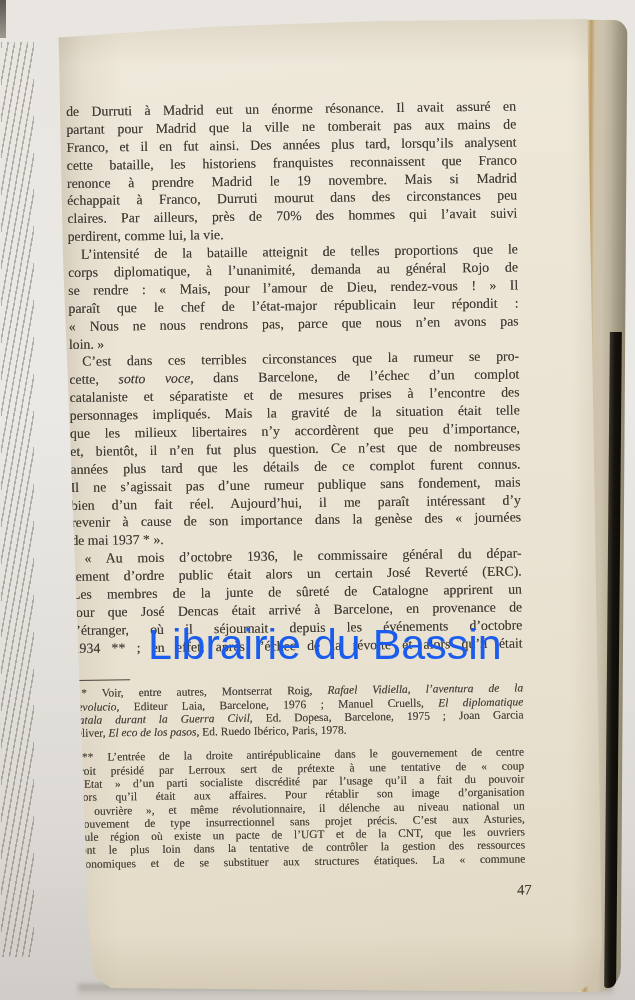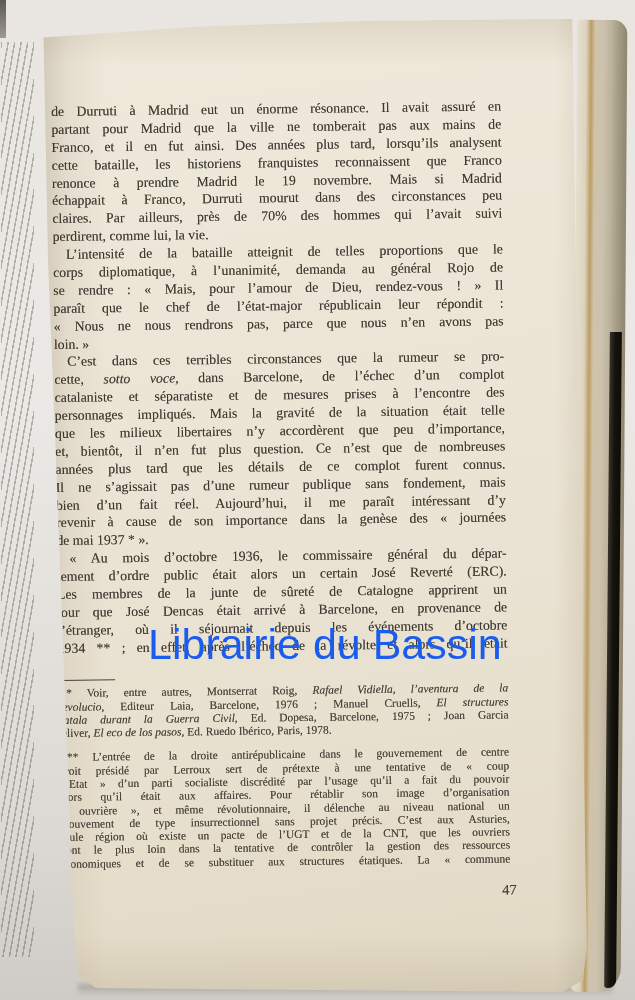--- a/index.html
+++ b/index.html
@@ -33,21 +33,21 @@
     background: linear-gradient(90deg, #3a352c, #16130e 45%, #0e0c08);
     transform: rotate(0.5deg); border-radius: 0 0 8px 3px;
   }
   .ground-shadow {
     position:absolute; left:78px; top:984px; width:535px; height:12px;
     background: linear-gradient(180deg, rgba(90,84,72,0.35), rgba(90,84,72,0));
     filter: blur(2px);
   }
   
   .page {
-    position:absolute; left:29px; top:16px; width:560px; height:976px;
+    position:absolute; left:44px; top:16px; width:560px; height:976px;
     background: linear-gradient(172deg, #efe9db 0%, #ece5d6 38%, #e8e0cf 72%, #e2d9c4 100%);
     clip-path: polygon(2.6% 2.2%, 30% 1.1%, 60% 0.5%, 97% 0.3%, 97.5% 20%,
                        99.6% 95.5%, 98.9% 98.8%, 95.2% 100%, 12% 99.6%,
                        8.9% 98.3%, 8% 93.5%, 5% 48%, 3.4% 25%);
   }
   .page-shading {
     position:absolute; inset:0;
     background:
       linear-gradient(90deg, rgba(118,98,72,0.30) 0%, rgba(118,98,72,0.08) 7%, rgba(118,98,72,0) 14%),
       linear-gradient(270deg, rgba(128,108,78,0.16) 0%, rgba(128,108,78,0) 6%),
@@ -136,21 +136,21 @@
             <div class="tline"><span>Les membres de la junte de sûreté de Catalogne apprirent un</span></div>
             <div class="tline"><span>jour que José Dencas était arrivé à Barcelone, en provenance de</span></div>
             <div class="tline"><span>l’étranger, où il séjournait depuis les événements d’octobre</span></div>
             <div class="tline"><span>1934 ** ; en effet, après l’échec de la révolte et alors qu’il était</span></div>
           </div>
         </div>
       <div class="fn-rule"></div>
       <div id="footnotes">
           <div class="fnpara">
             <div class="fnline tindent"><span>* Voir, entre autres, Montserrat Roig, </span><span class="it">Rafael Vidiella, l’aventura de la</span></div>
-            <div class="fnline"><span class="it">revolucio,</span><span> Editeur Laia, Barcelone, 1976 ; Manuel Cruells, </span><span class="it">El structures</span></div>
+            <div class="fnline"><span class="it">revolucio,</span><span> Editeur Laia, Barcelone, 1976 ; Manuel Cruells, </span><span class="it">El diplomatique</span></div>
             <div class="fnline"><span class="it">catala durant la Guerra Civil,</span><span> Ed. Dopesa, Barcelone, 1975 ; Joan Garcia</span></div>
             <div class="fnline tlast"><span>Oliver, </span><span class="it">El eco de los pasos,</span><span> Ed. Ruedo Ibérico, Paris, 1978.</span></div>
           </div>
           <div class="fnpara">
             <div class="fnline tindent"><span>** L’entrée de la droite antirépublicaine dans le gouvernement de centre</span></div>
             <div class="fnline"><span>droit présidé par Lerroux sert de prétexte à une tentative de « coup</span></div>
             <div class="fnline"><span>d’Etat » d’un parti socialiste discrédité par l’usage qu’il a fait du pouvoir</span></div>
             <div class="fnline"><span>alors qu’il était aux affaires. Pour rétablir son image d’organisation</span></div>
             <div class="fnline"><span>« ouvrière », et même révolutionnaire, il délenche au niveau national un</span></div>
             <div class="fnline"><span>mouvement de type insurrectionnel sans projet précis. C’est aux Asturies,</span></div>

